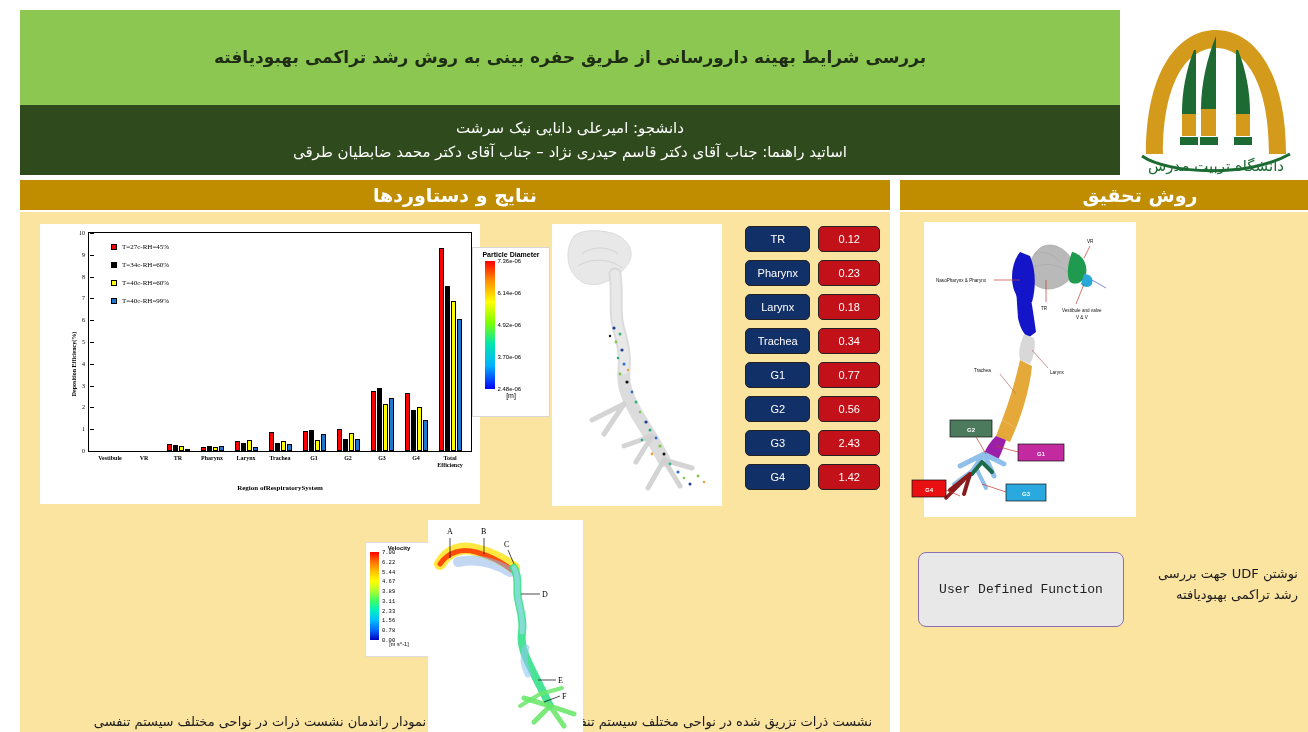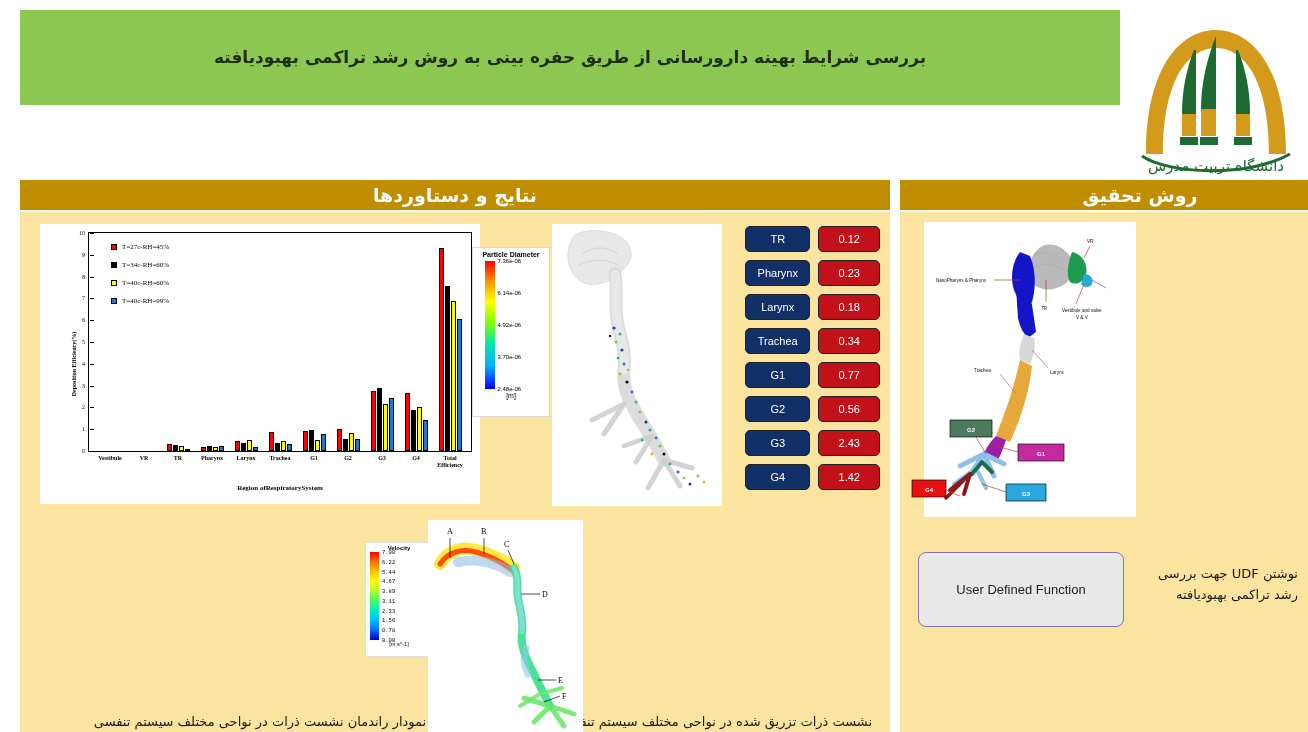--- a/index.html
+++ b/index.html
@@ -184,40 +184,44 @@
   #cap-geometry {
     position:absolute; left:240px; top:18px; width:158px;
     direction:rtl; text-align:right; font-size:13px; color:#1a1a1a;
     line-height:1.6; font-family:"DejaVu Sans","Liberation Sans",sans-serif;
   }
   .udf-box {
     position:absolute; left:18px; top:340px; width:206px; height:75px;
     background:#E8E8E8; border:1.5px solid #8B6FAF; border-radius:8px;
     display:flex; align-items:center; justify-content:center;
   }
-  .udf-txt { font-size:13px; color:#222; font-family:Liberation Sans, sans-serif; }
+  .udf-txt { font-size:13px; color:#222; font-family:Liberation Mono, monospace; }
   #cap-udf {
     position:absolute; left:236px; top:352px; width:162px;
     direction:rtl; text-align:right; font-size:13px; color:#1a1a1a;
     line-height:1.6; font-family:"DejaVu Sans","Liberation Sans",sans-serif;
   }
   .flow-lbl { font-size:8px; font-family:"Liberation Serif",serif; fill:#000; }
   .geo-lbl  { font-size:4.6px; font-family:"Liberation Sans",sans-serif; fill:#111; }
   .geo-tag  { font-size:6px; font-family:"Liberation Sans",sans-serif;
               fill:#fff; font-weight:bold; }
 </style>
 </head>
 <body>
 
 <div class="poster">
 
   <div class="title-bar">
     <div class="title-text">بررسی شرایط بهینه دارورسانی از طریق حفره بینی به روش رشد تراکمی  بهبودیافته</div>
   </div>
 
+  <div class="authors-bar">
+    <div class="authors-line">دانشجو: امیرعلی دانایی نیک سرشت</div>
+    <div class="authors-line">اساتید راهنما: جناب آقای دکتر قاسم حیدری نژاد – جناب آقای دکتر محمد ضابطیان طرقی</div>
+  </div>
 
   <div class="logo-box">
     <svg class="logo-svg" viewBox="0 0 175 172">
       <path d="M18 148 C18 62 52 24 88 24 C124 24 158 62 158 148 L141 148 C141 74 116 42 88 42 C60 42 35 74 35 148 Z" fill="#D39A1C"></path>
       <path d="M88 30 C79 52 73 78 73 103 L73 130 L88 130 L88 30 Z" fill="#1D6B33"></path>
       <path d="M66 44 C58 64 54 86 54 106 L54 130 L68 130 L68 44 Z" fill="#1D6B33"></path>
       <path d="M110 44 C118 64 122 86 122 106 L122 130 L108 130 L108 44 Z" fill="#1D6B33"></path>
       <path d="M73 103 L73 130 L88 130 L88 103 Z" fill="#D39A1C"></path>
       <path d="M54 108 L54 130 L68 130 L68 108 Z" fill="#D39A1C"></path>
       <path d="M108 108 L108 130 L122 130 L122 108 Z" fill="#D39A1C"></path>

